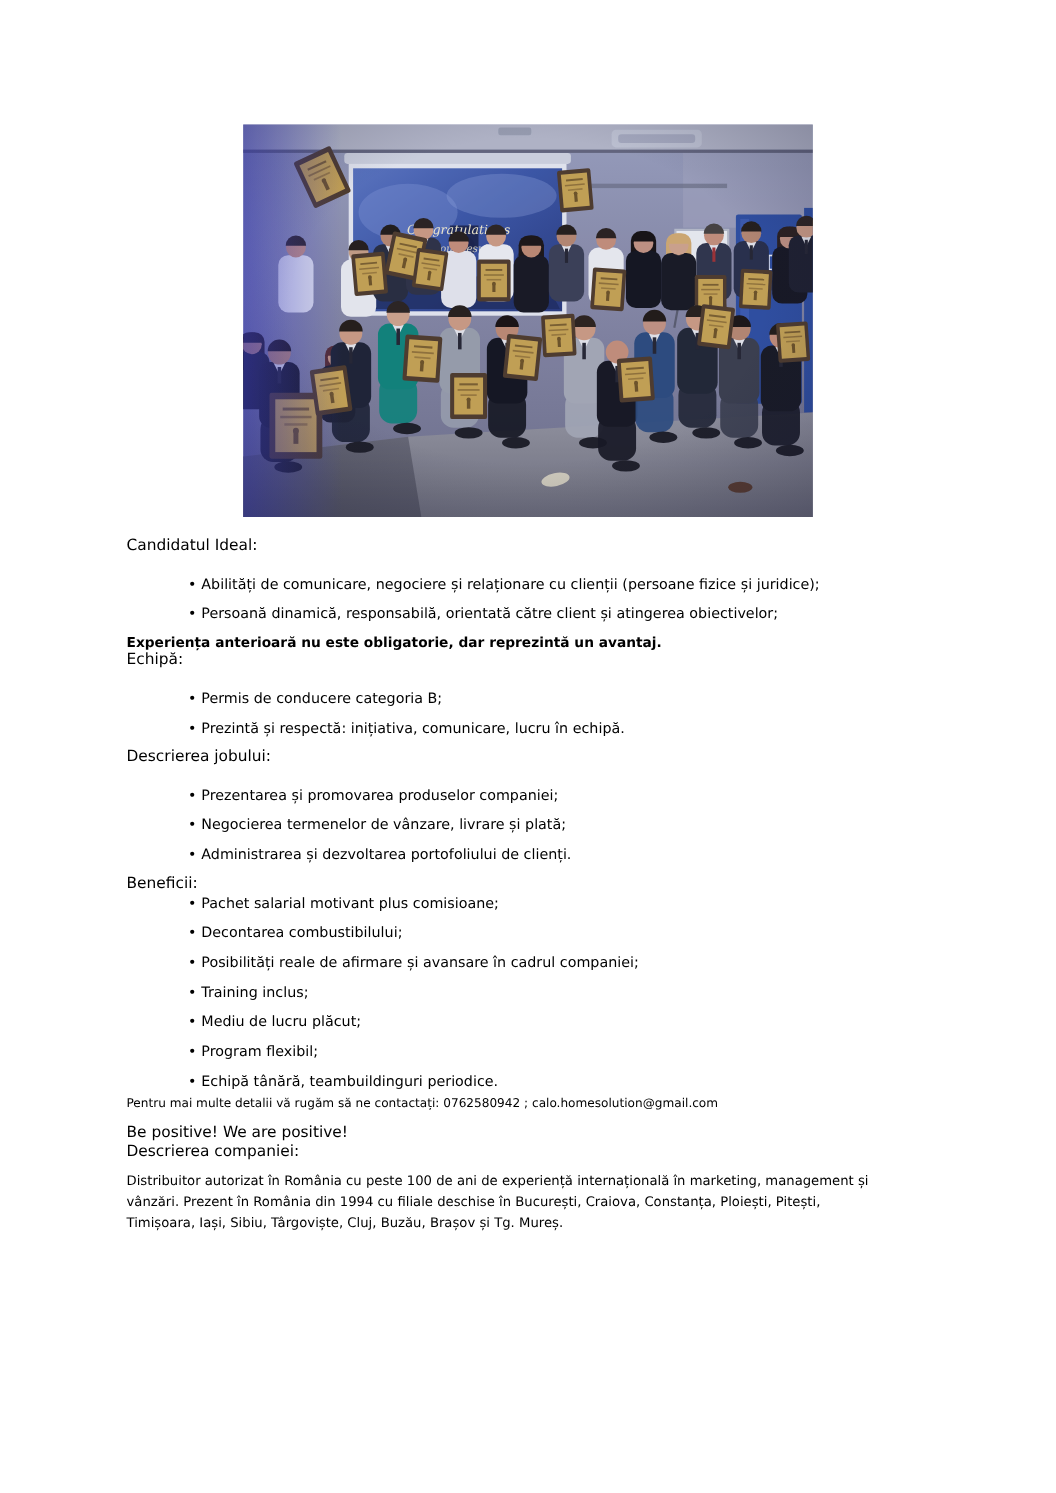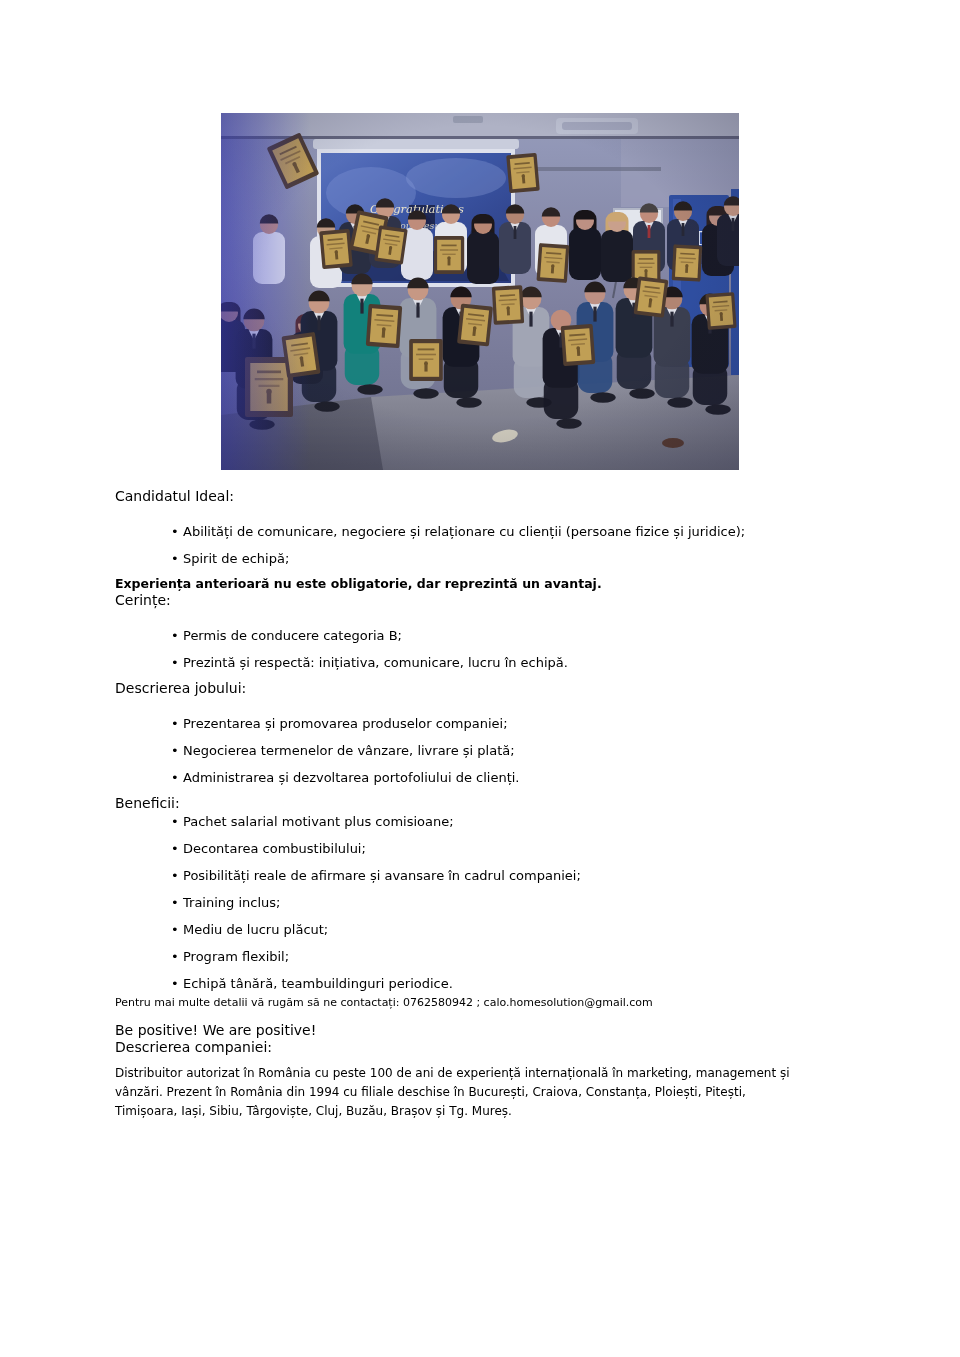--- a/index.html
+++ b/index.html
@@ -516,27 +516,27 @@
     <rect x="0" y="0" width="518" height="357" fill="url(#vig)"></rect>
   </svg>
 </div>
 
 <div class="content">
 
   <section>
     <h3 class="sec">Candidatul Ideal:</h3>
     <ul class="blist">
       <li><span>Abilități de comunicare, negociere și relaționare cu clienții (persoane fizice și juridice);</span></li>
-      <li><span>Spirit de echipă;</span></li>
+      <li><span>Persoană dinamică, responsabilă, orientată către client și atingerea obiectivelor;</span></li>
     </ul>
     <p class="bold-note">Experiența anterioară nu este obligatorie, dar reprezintă un avantaj.</p>
   </section>
 
   <section>
-    <h3 class="sec mt">Cerințe:</h3>
+    <h3 class="sec mt">Echipă:</h3>
     <ul class="blist">
       <li><span>Permis de conducere categoria B;</span></li>
       <li><span>Prezintă și respectă: inițiativa, comunicare, lucru în echipă.</span></li>
     </ul>
   </section>
 
   <section>
     <h3 class="sec">Descrierea jobului:</h3>
     <ul class="blist">
       <li><span>Prezentarea și promovarea produselor companiei;</span></li>

